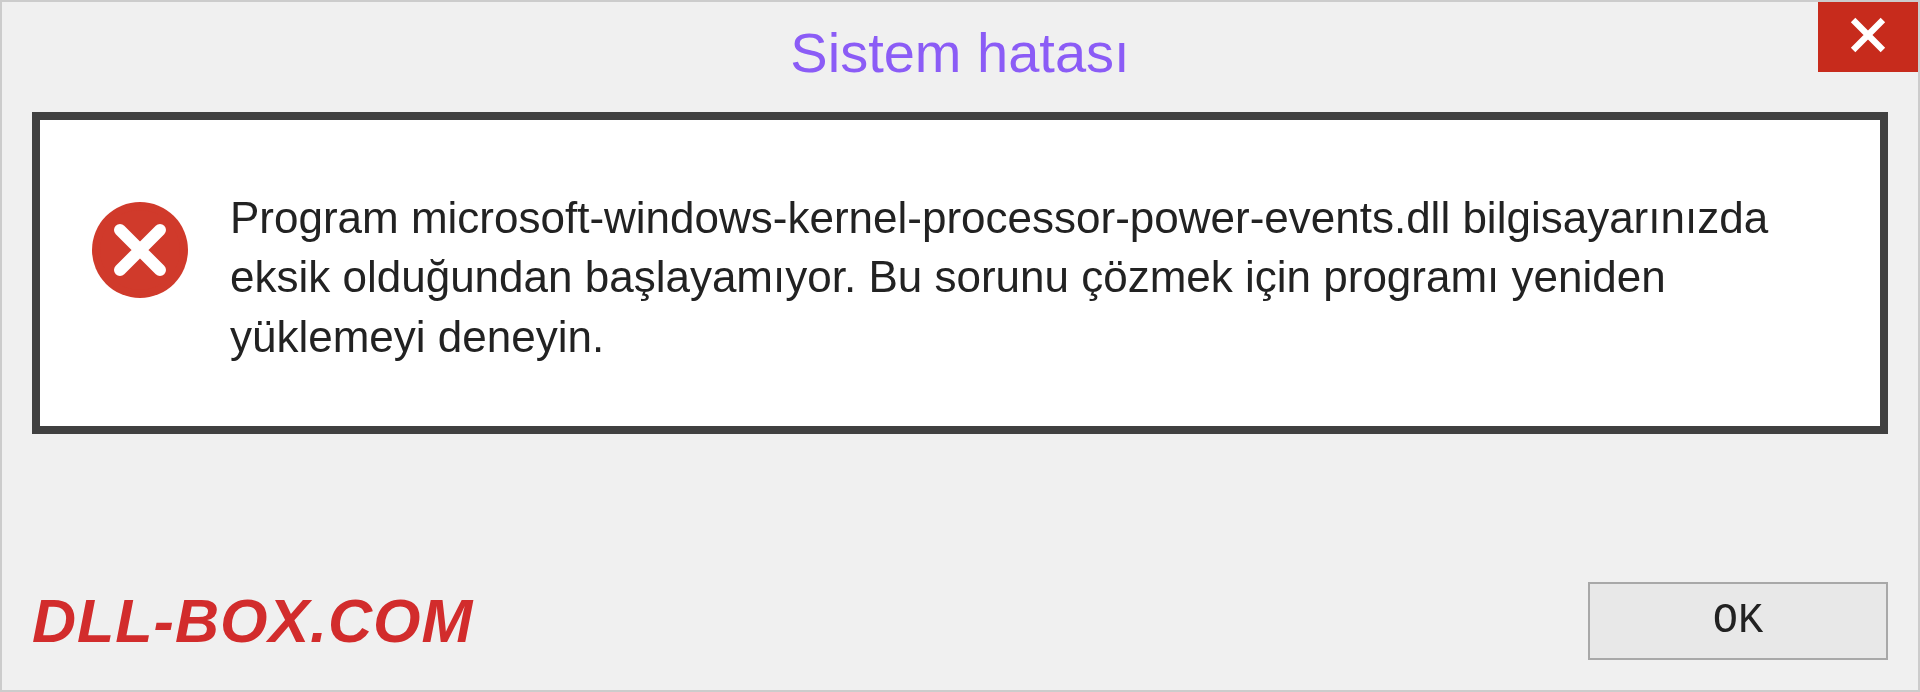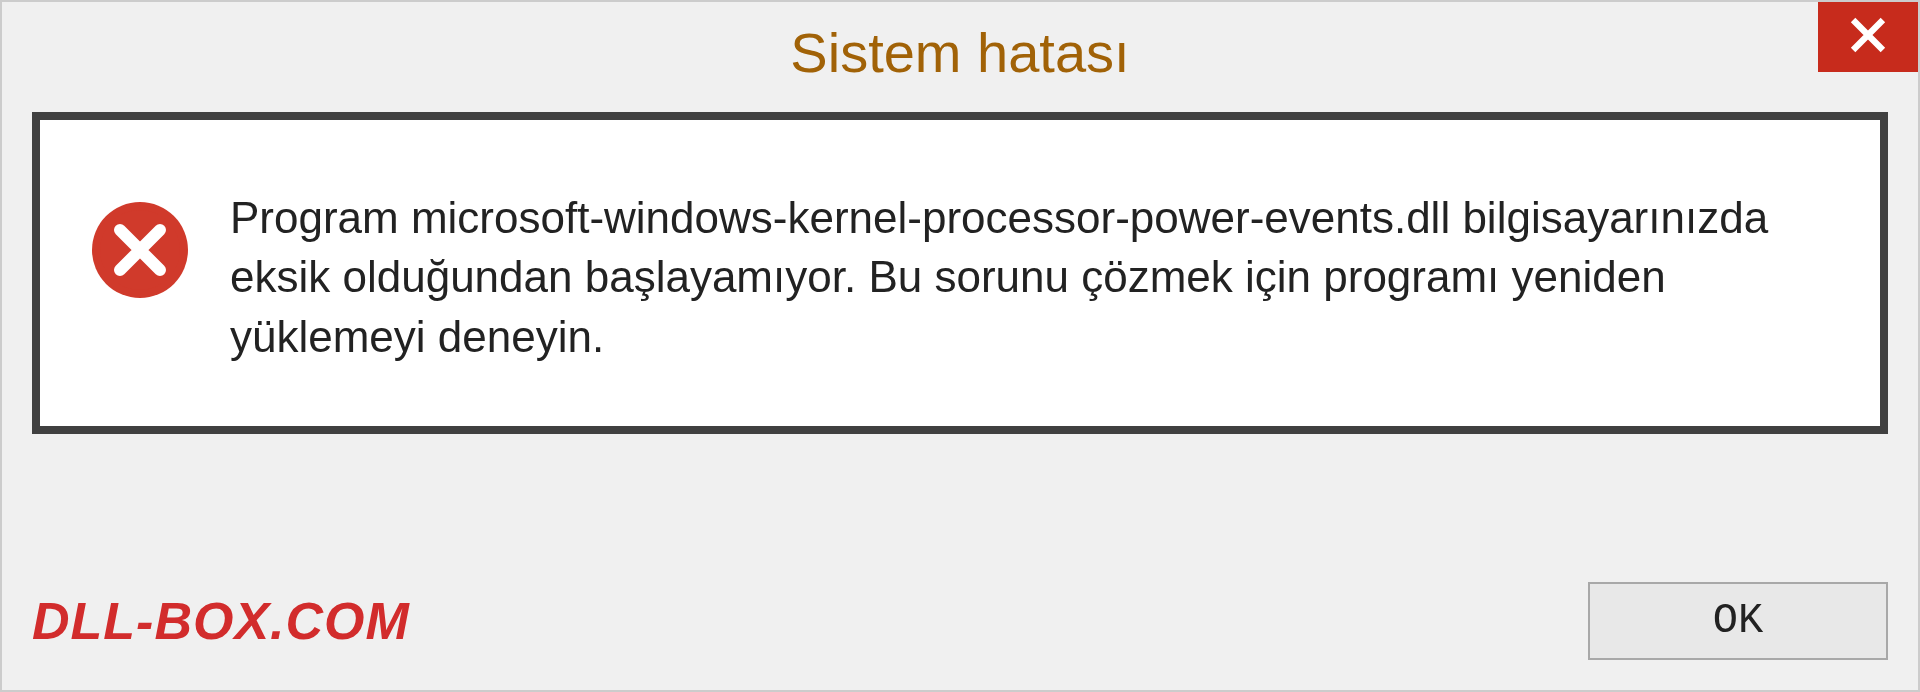--- a/index.html
+++ b/index.html
@@ -23,21 +23,21 @@
     }
     .titlebar {
       height: 100px;
       display: flex;
       align-items: center;
       justify-content: center;
       position: relative;
     }
     .title-text {
       font-size: 56px;
-      color: #a16207;
+      color: #8b5cf6;
       font-weight: 400;
     }
     .close-button {
       position: absolute;
       top: 0;
       right: 0;
       width: 100px;
       height: 70px;
       background: #c72b1c;
       display: flex;
@@ -78,21 +78,21 @@
       position: absolute;
       bottom: 30px;
       left: 30px;
       right: 30px;
       display: flex;
       align-items: center;
       justify-content: space-between;
     }
     .watermark {
       font-family: Arial, sans-serif;
-      font-size: 52px;
+      font-size: 61px;
       font-weight: 900;
       font-style: italic;
       color: #d22c2c;
       letter-spacing: 1px;
     }
     .ok-button {
       width: 300px;
       height: 78px;
       background: #e8e8e8;
       border: 2px solid #a8a8a8;

